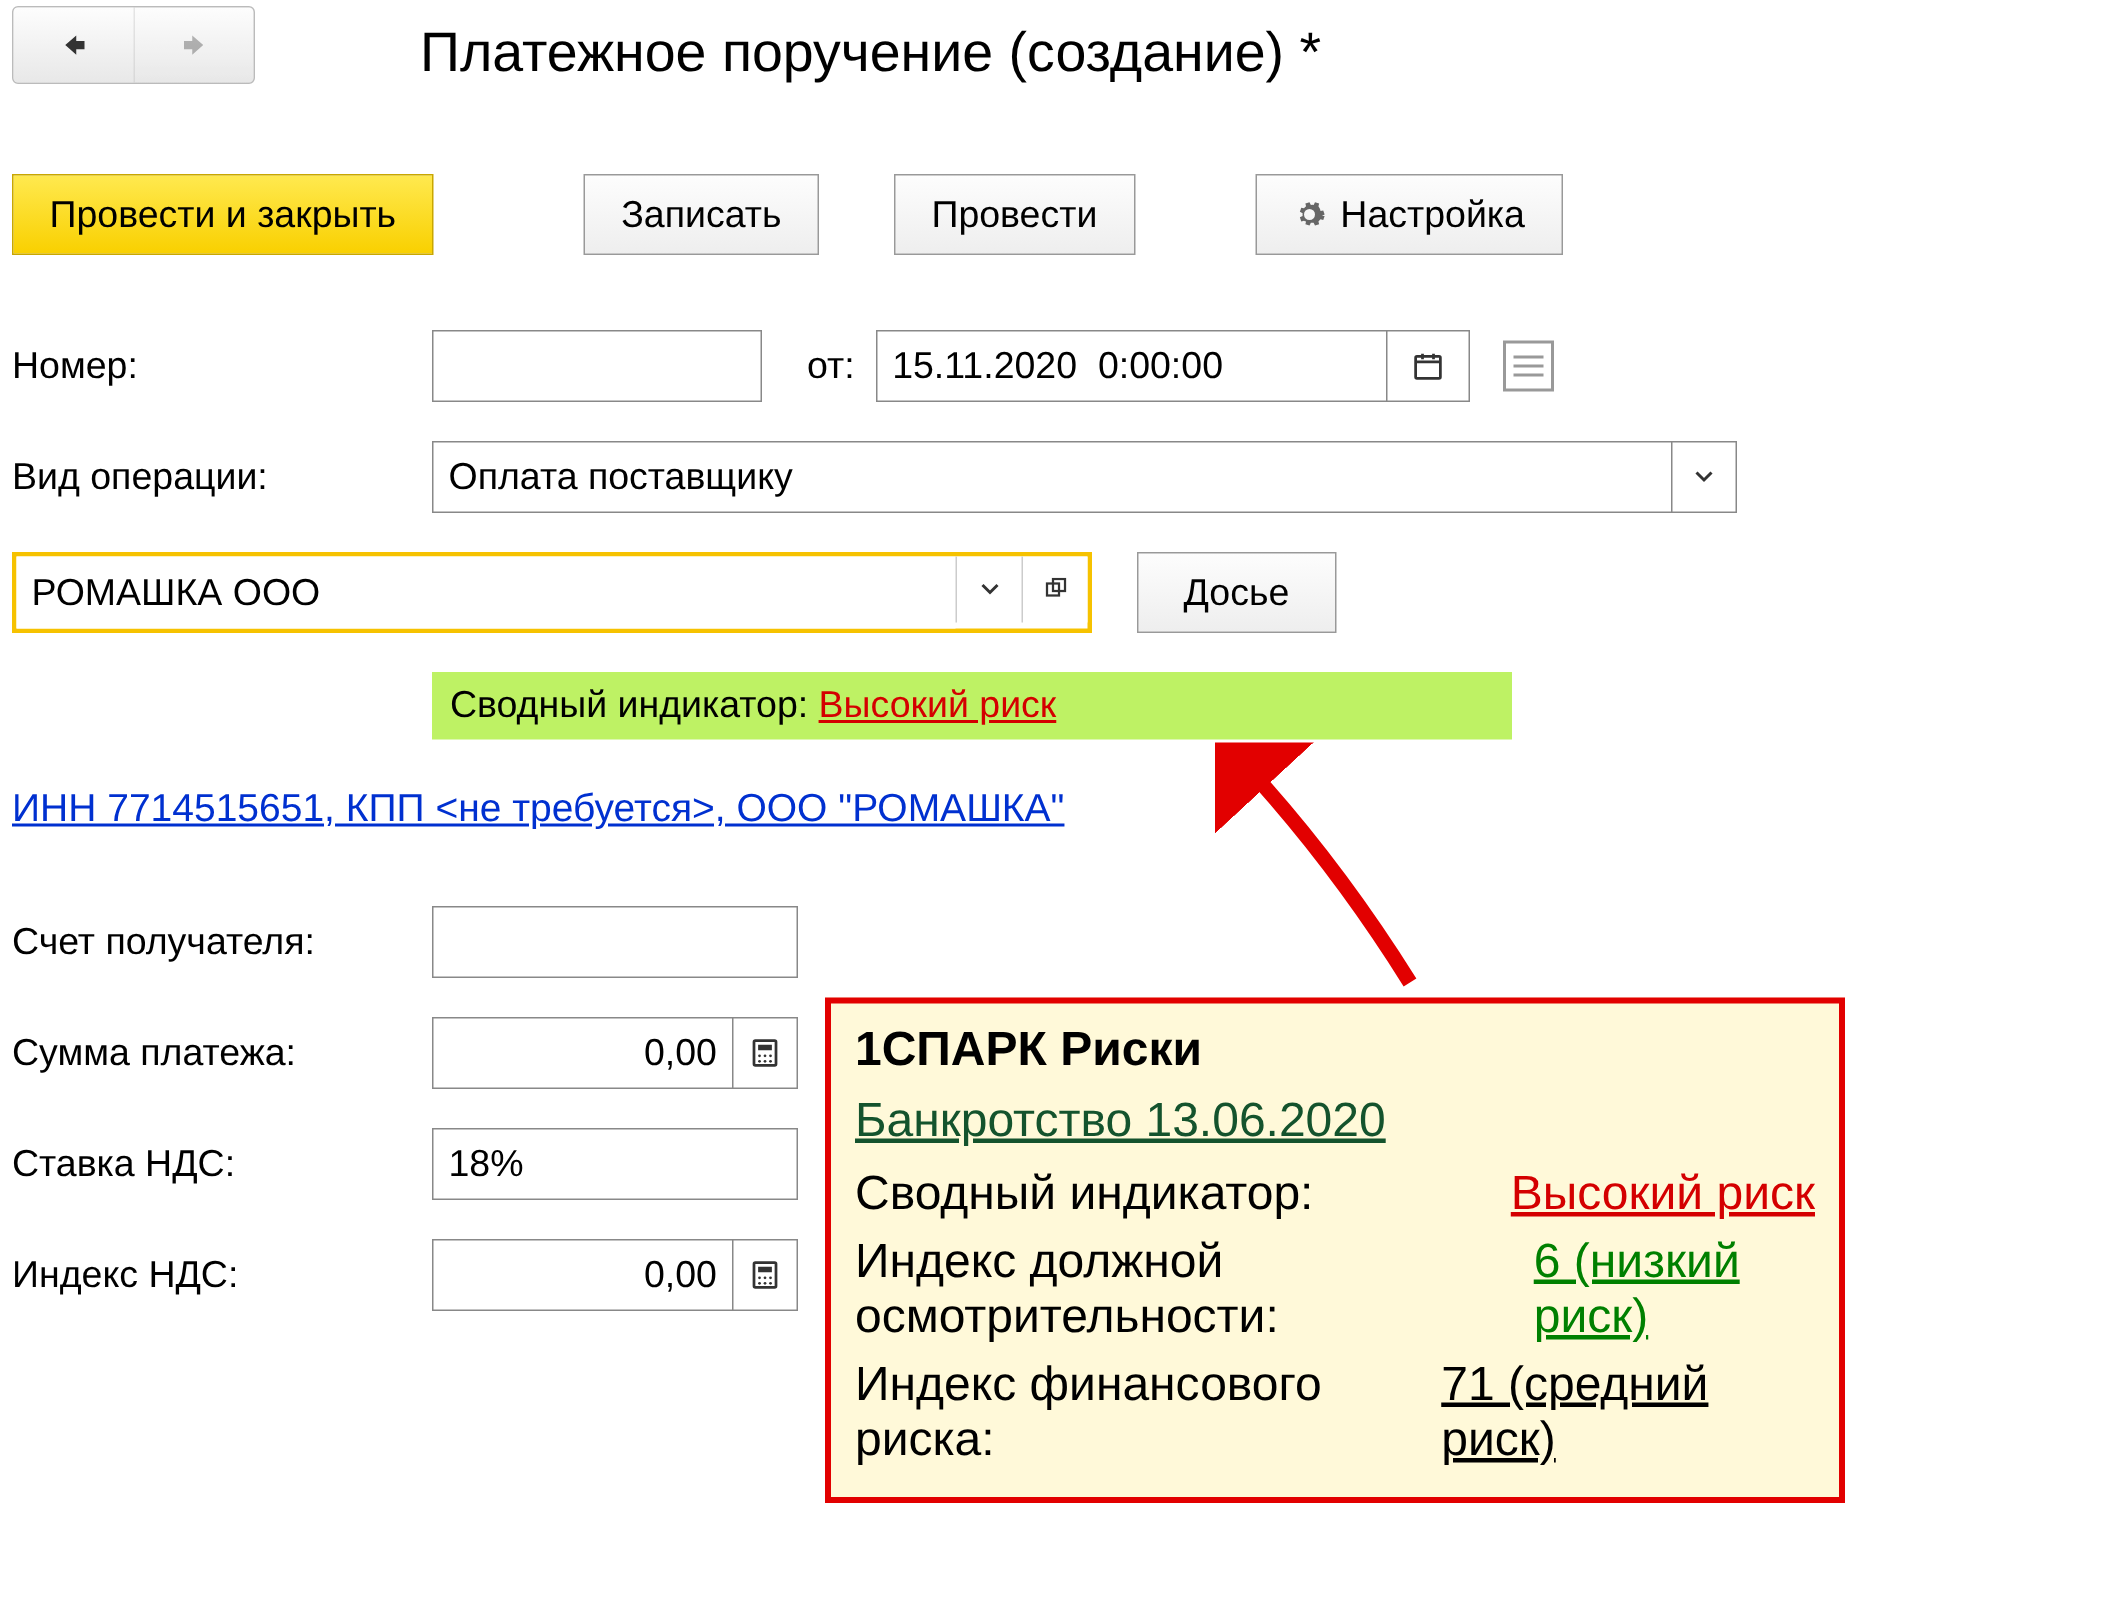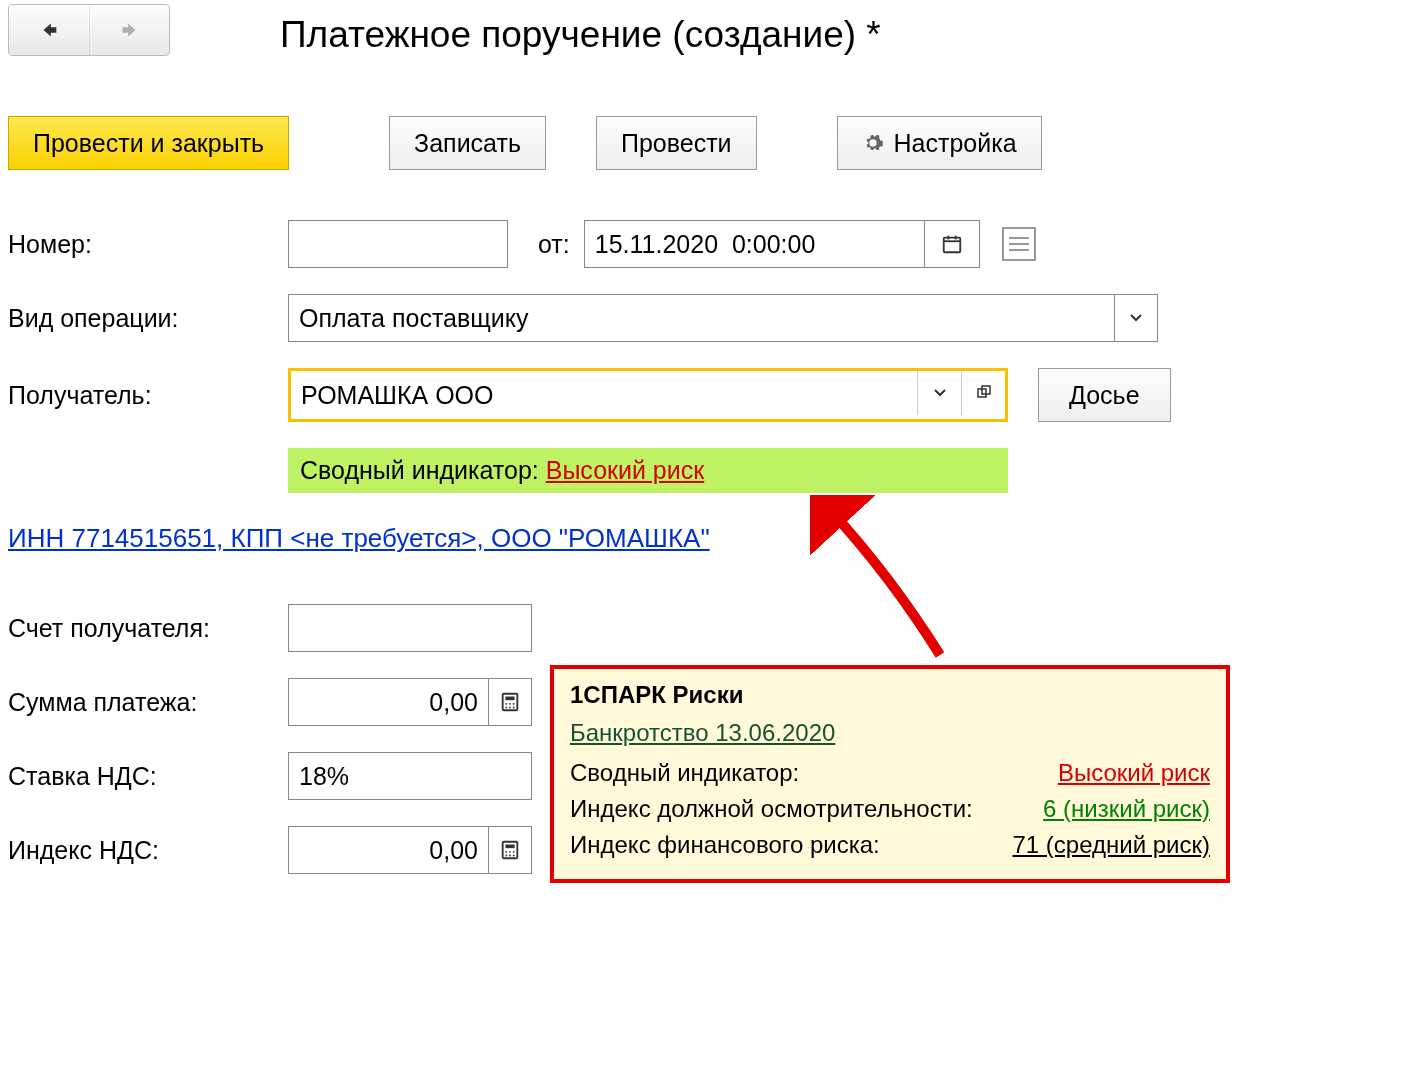--- a/index.html
+++ b/index.html
@@ -44,21 +44,21 @@
 
 .amount-wrap { display: flex; }
 .amount-input { width: 200px; text-align: right; border-right: none; }
 .num-input { text-align: right; }
 .calc-btn { width: 44px; height: 48px; border: 1px solid #888; background: #fff; cursor: pointer; display:flex; align-items:center; justify-content:center; }
 .rate-input { width: 244px; }
 
 .red-underline { position: relative; }
 .red-underline::after { content:""; position:absolute; left:8px; right:8px; bottom:6px; border-bottom: 1px dotted #d00; }
 
-.popup { position: absolute; left: 550px; top: 665px; width: 680px; border: 4px solid #e20000; background: #fff9d9; padding: 12px 16px; font-size: 24px; }
+.popup { position: absolute; left: 550px; top: 665px; width: 680px; border: 4px solid #e20000; background: #fff9d9; padding: 12px 16px; font-size: 32px; }
 .popup-title { font-weight: bold; margin-bottom: 10px; }
 .popup-bankr { color: #14532d; text-decoration: underline; display: inline-block; margin-bottom: 12px; }
 .popup-row { display: flex; justify-content: space-between; margin-bottom: 8px; }
 .popup-row a { text-decoration: underline; }
 .r-high { color: #d40000; }
 .r-low { color: #008000; }
 .r-mid { color: #000000; }
 
 .arrow { position: absolute; left: 810px; top: 495px; pointer-events:none; }
 
@@ -128,21 +128,20 @@
     <input class="input select-input" value="Оплата поставщику" style="">
     <button class="dd-btn">
       <svg width="12" height="8" viewBox="0 0 12 8">
           <path d="M1 1l5 5 5-5" fill="none" stroke="#333" stroke-width="2"></path>
         </svg>
     </button>
   </div>
 </div>
 
 <div class="form-row">
-  <div class="field-label">Получатель:</div>
   <div class="recipient-wrap">
     <input class="input" value="РОМАШКА ООО" style="">
     <button class="dd-btn">
       <svg width="12" height="8" viewBox="0 0 12 8">
           <path d="M1 1l5 5 5-5" fill="none" stroke="#333" stroke-width="2"></path>
         </svg>
     </button>
     <button class="dd-btn">
       <svg width="16" height="16" viewBox="0 0 16 16">
           <rect x="2" y="4" width="8" height="8" fill="none" stroke="#333" stroke-width="1.5"></rect>

